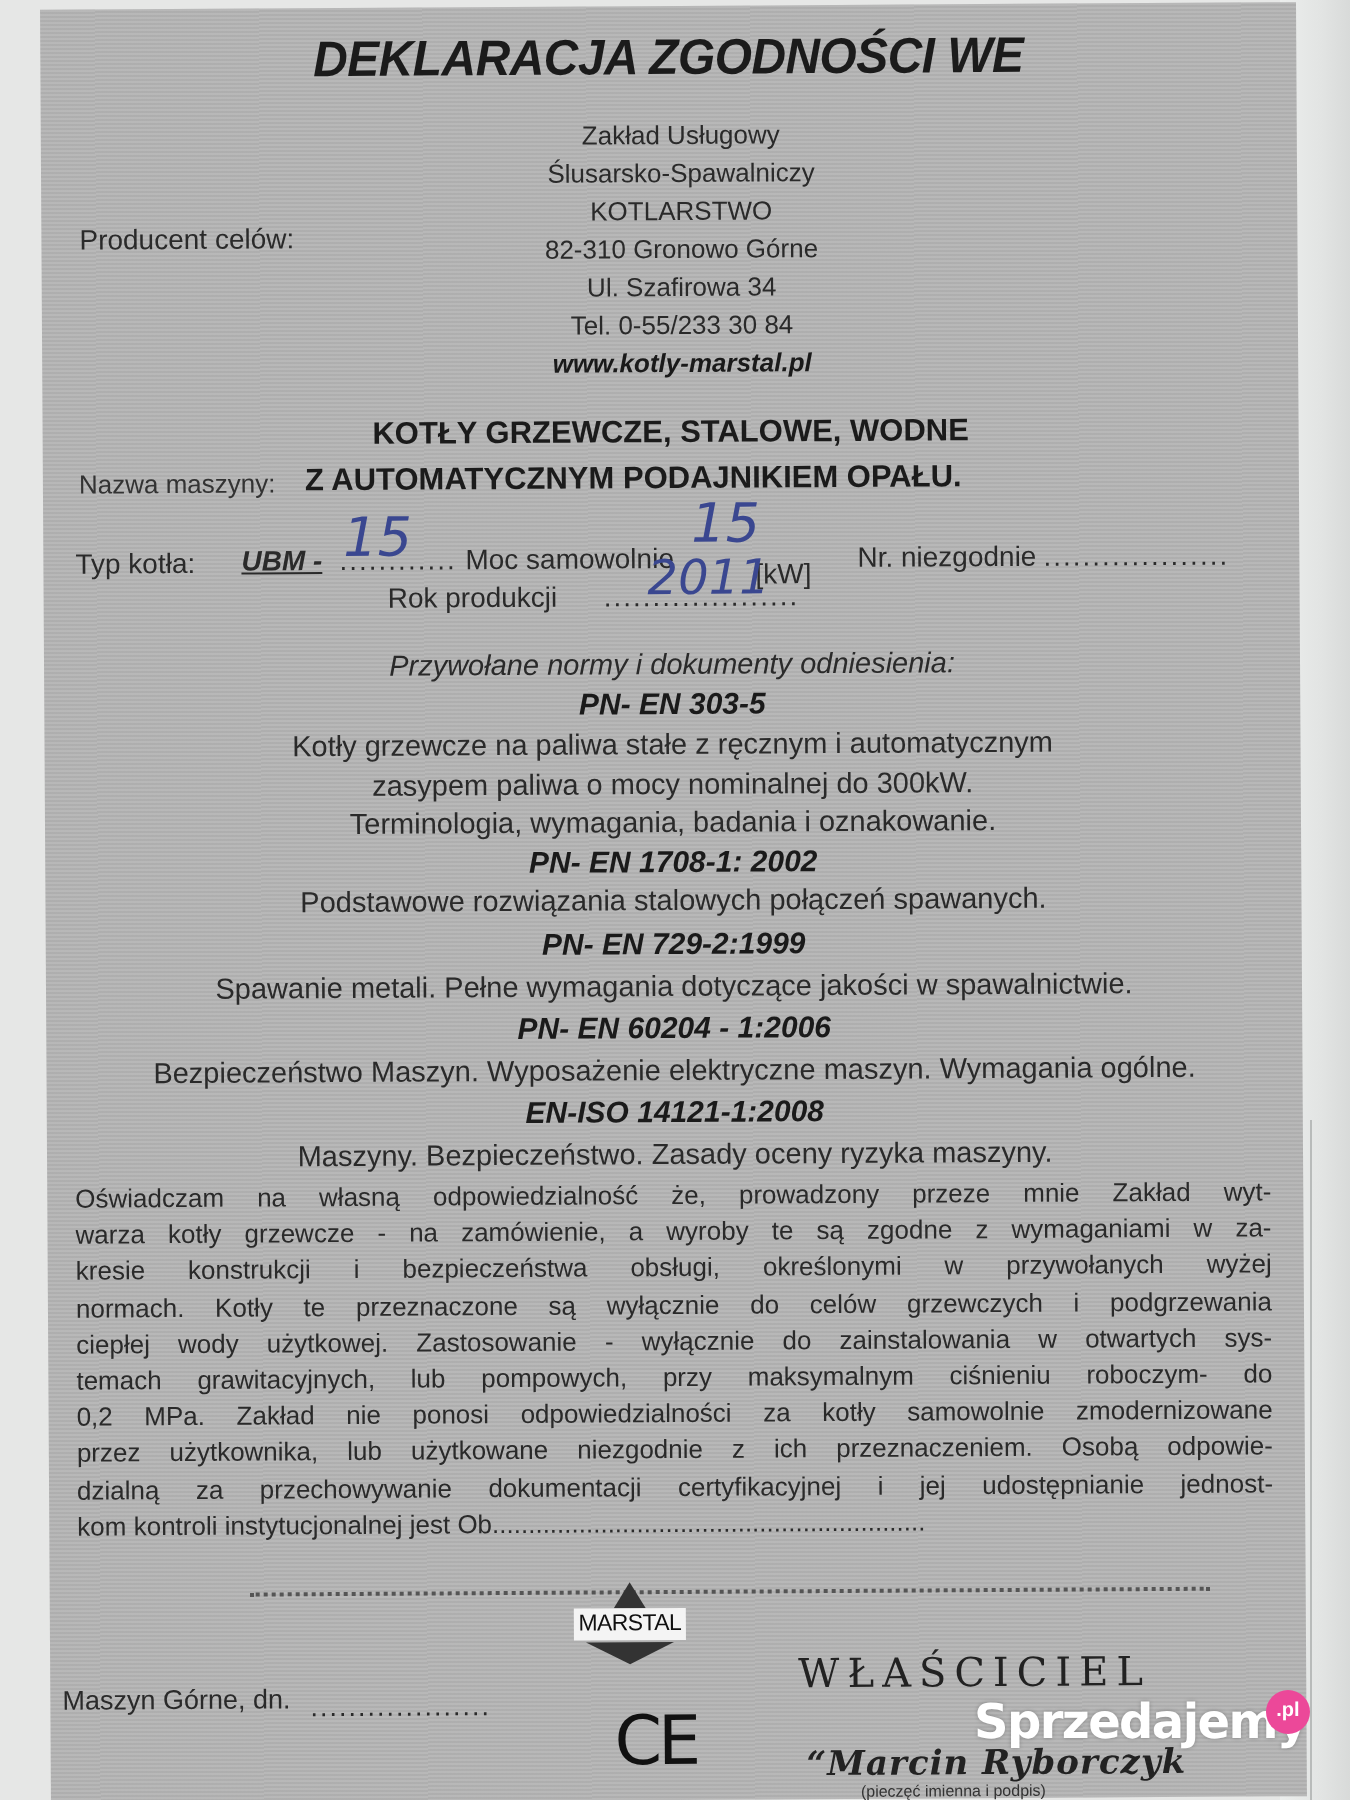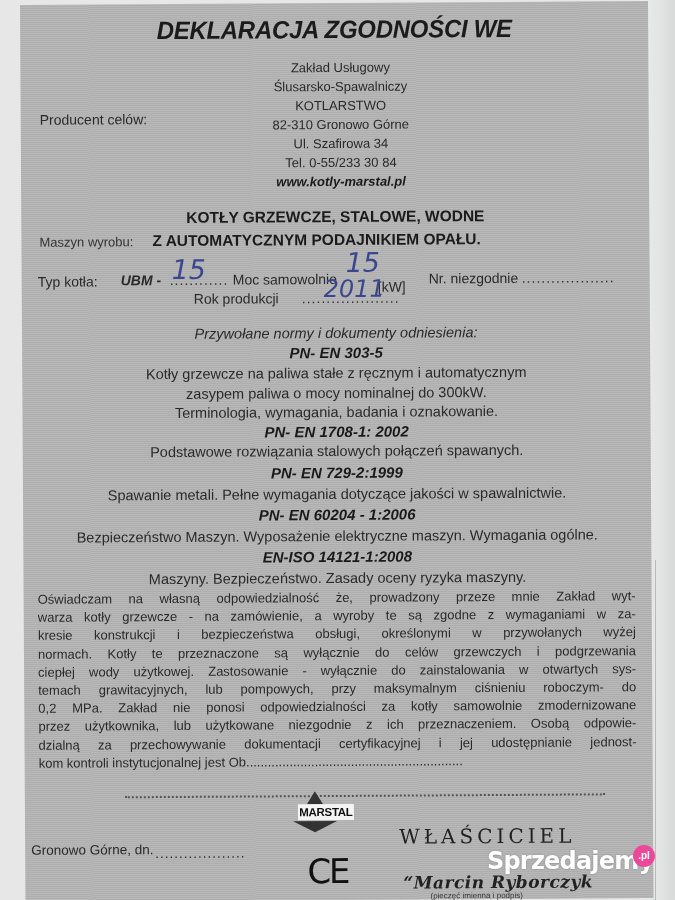--- a/index.html
+++ b/index.html
@@ -44,21 +44,21 @@
   .norm-desc { font-size: 14.5px; color: #2a2a2a; }
 
   .decl { left: 14px; width: 598px; font-size: 13px; color: #2a2a2a; line-height: 18.2px; }
   .decl-line { display: block; white-space: nowrap; overflow: hidden; text-align: justify; text-align-last: justify; height: 18.2px; }
   .decl-line.last { text-align-last: left; }
 
   .dotted-rule { left: 100px; top: 792px; width: 480px; border-bottom: 2px dotted #555; height: 0; }
 
   .logo { left: 262px; top: 788px; width: 56px; height: 44px; }
   .logo-tri-top { position: absolute; left: 20px; top: 0; width: 0; height: 0; border-left: 8px solid transparent; border-right: 8px solid transparent; border-bottom: 13px solid #333; }
-  .logo-box { position: absolute; left: 0; top: 13px; width: 56px; height: 16px; background: #f4f4f4; font-size: 11.5px; font-weight: bold; text-align: center; line-height: 16px; letter-spacing: -0.3px; color: #111; margin-left: 11px; }
+  .logo-box { position: absolute; left: 0; top: 13px; width: 56px; height: 16px; background: #f4f4f4; font-size: 11.5px; font-weight: normal; text-align: center; line-height: 16px; letter-spacing: -0.3px; color: #111; }
   .logo-tri-bot { position: absolute; left: 6px; top: 30px; width: 0; height: 0; border-left: 22px solid transparent; border-right: 22px solid transparent; border-top: 11px solid #333; }
 
   .ce { left: 282px; top: 848px; font-size: 34px; color: #111; letter-spacing: -2px; font-family: "DejaVu Sans", sans-serif; }
   .place-date { left: 6px; top: 838px; font-size: 13.5px; color: #2a2a2a; }
   .date-hand { left: 128px; top: 836px; font-size: 21px; }
   .wlasciciel { left: 374px; top: 822px; font-family: "DejaVu Serif", serif; font-size: 20px; letter-spacing: 4px; color: #222; }
   .sig-name { left: 378px; top: 870px; font-family: "DejaVu Serif", serif; font-style: italic; font-weight: bold; font-size: 17px; color: #222; letter-spacing: 0.5px; }
   .sig-caption { left: 405px; top: 889px; font-size: 8px; color: #333; }
 
   .watermark { position: absolute; left: 487px; top: 847px; font-size: 24px; font-weight: bold; color: #ffffff; font-family: "DejaVu Sans", sans-serif; letter-spacing: -0.8px; text-shadow: 0 0 2px rgba(0,0,0,0.25); }
@@ -79,25 +79,25 @@
     <div>Zakład Usługowy</div>
     <div>Ślusarsko-Spawalniczy</div>
     <div>KOTLARSTWO</div>
     <div>82-310 Gronowo Górne</div>
     <div>Ul. Szafirowa 34</div>
     <div>Tel. 0-55/233 30 84</div>
     <div class="addr-www">www.kotly-marstal.pl</div>
   </div>
 
   <div class="abs center prod-title" style="top:205px;">KOTŁY GRZEWCZE, STALOWE, WODNE</div>
-  <div class="abs nazwa-label">Maszyn wyrobu:</div>
+  <div class="abs nazwa-label">Nazwa maszyny:</div>
   <div class="abs prod-title" style="left:131px; top:228px;">Z AUTOMATYCZNYM PODAJNIKIEM OPAŁU.</div>
 
   <div class="abs row-label" style="left:16px; top:269px;">Typ kotła:</div>
-  <div class="abs row-label" style="left:99px; top:268px; font-weight:bold; font-style:italic;">UBM -</div>
+  <div class="abs row-label" style="left:99px; top:268px; font-weight:bold; font-style:italic;text-decoration:underline;">UBM -</div>
   <div class="abs row-label dots" style="left:148px; top:268px;">............</div>
   <div class="abs hand" style="left:150px; top:250px; font-size:27px;">15</div>
 
   <div class="abs row-label" style="left:211px; top:268px;">Moc samowolnie</div>
   <div class="abs hand" style="left:324px; top:244px; font-size:27px;">15</div>
   <div class="abs row-label" style="left:356px; top:276px;">[kW]</div>
 
   <div class="abs row-label" style="left:407px; top:268px;">Nr. niezgodnie</div>
   <div class="abs row-label dots" style="left:500px; top:268px;">...................</div>
 
@@ -138,21 +138,21 @@
   </div>
 
   <div class="abs dotted-rule"></div>
 
   <div class="abs logo">
     <div class="logo-tri-top"></div>
     <div class="logo-box">MARSTAL</div>
     <div class="logo-tri-bot"></div>
   </div>
 
-  <div class="abs place-date">Gronowo Górne, dn.</div>
+  <div class="abs place-date">Maszyn Górne, dn.</div>
   <div class="abs place-date dots" style="left:130px; top:842px;">...................</div>
 
   <div class="abs ce">CE</div>
 
   <div class="abs wlasciciel">WŁAŚCICIEL</div>
   <div class="abs sig-name">“Marcin Ryborczyk</div>
   <div class="abs sig-caption">(pieczęć imienna i podpis)</div>
 </div>
 
 <div class="watermark">Sprzedajemy</div>

